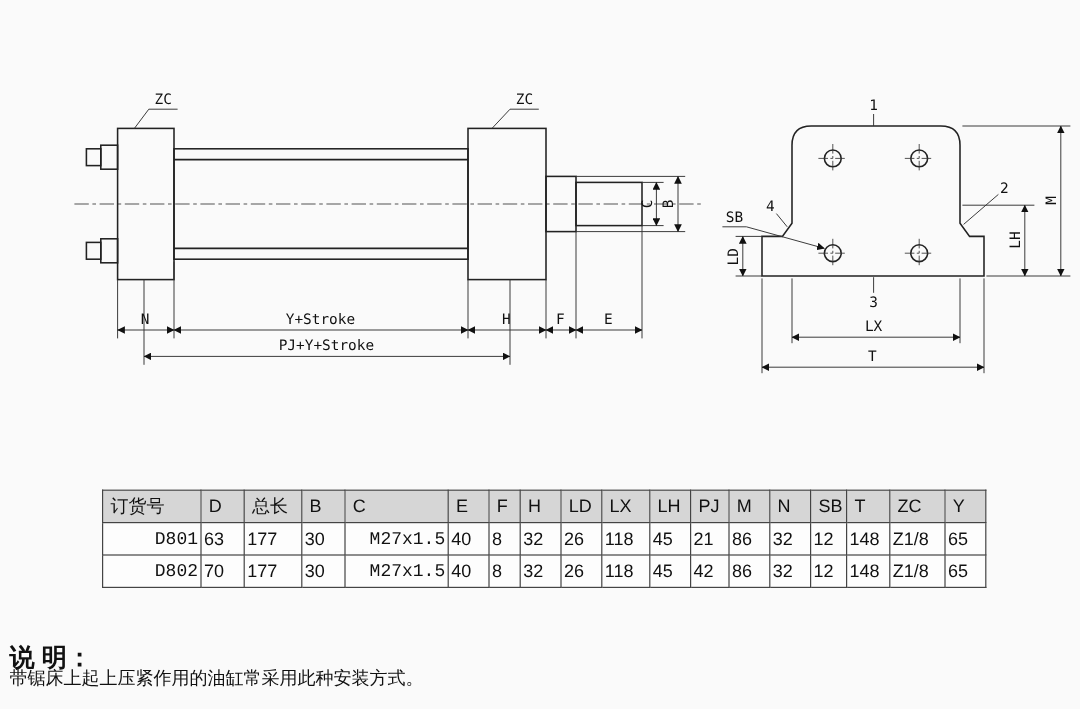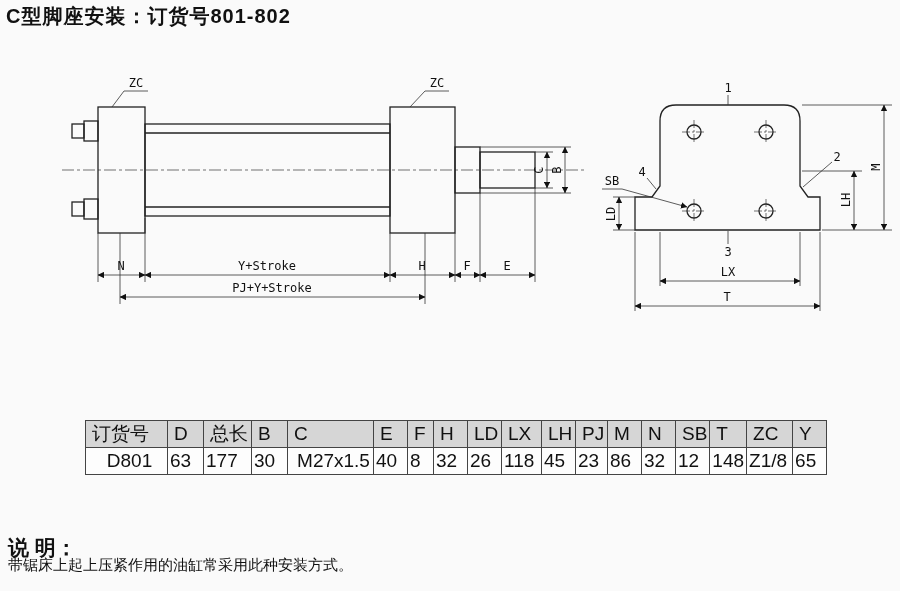--- a/index.html
+++ b/index.html
@@ -5,35 +5,34 @@
   html,body{margin:0;padding:0;}
   body{background:#ffffff;}
   #page{position:relative;width:900px;height:591px;background:#fafafa;overflow:hidden;
         font-family:"Liberation Sans",sans-serif;color:#111;}
   #page-title{position:absolute;left:6px;top:3px;font-size:20px;font-weight:bold;letter-spacing:1px;}
   svg{position:absolute;left:0;top:50px;}
   svg text{font-family:"DejaVu Sans Mono",monospace;font-size:12px;fill:#111;stroke:none;}
   .part{stroke:#222;stroke-width:1.3;fill:none;}
   .dim{stroke:#333;stroke-width:0.8;fill:none;}
   .thin{stroke:#333;stroke-width:0.7;fill:none;}
-  #spec-table{position:absolute;left:85px;top:420px;border-collapse:collapse;table-layout:fixed;
-              font-size:19px;background:#fdfdfd;}
+  #spec-table{position:absolute;left:85px;top:408px;border-collapse:collapse;table-layout:fixed;
+              font-size:15px;background:#fdfdfd;}
   #spec-table th,#spec-table td{border:1px solid #444;height:26px;text-align:left;
               font-weight:normal;white-space:nowrap;overflow:hidden;padding:0 2px;}
   #spec-table th{background:#d6d6d6;text-align:left;padding-left:6px;}
-  #spec-table td.col0,#spec-table td.col4{text-align:center;padding-left:8px;}
+  #spec-table td.col0,#spec-table td.col4{text-align:right;padding-left:8px;font-family:Liberation Mono, monospace;}
   #note-title{position:absolute;left:8px;top:534px;font-size:21px;font-weight:bold;}
   #note-body{position:absolute;left:8px;top:556px;font-size:15px;}
 </style>
 </head>
 <body>
 
 <div id="page">
 
-  <div id="page-title">C型脚座安装：订货号801-802</div>
 
   <svg width="900" height="330" viewBox="0 50 900 330">
     <defs>
       <marker id="arrow" viewBox="0 0 10 10" refX="9.5" refY="5" markerWidth="8" markerHeight="8" orient="auto-start-reverse">
         <path d="M0,0 L10,5 L0,10 z" fill="#111"></path>
       </marker>
       <pattern id="hatch" width="5" height="5" patternTransform="rotate(65)" patternUnits="userSpaceOnUse">
         <line x1="0" y1="0" x2="0" y2="5" stroke="#444" stroke-width="1"></line>
       </pattern>
     </defs>
@@ -215,21 +214,41 @@
           <td class="col1">63</td>
           <td class="col2">177</td>
           <td class="col3">30</td>
           <td class="col4">M27x1.5</td>
           <td class="col5">40</td>
           <td class="col6">8</td>
           <td class="col7">32</td>
           <td class="col8">26</td>
           <td class="col9">118</td>
           <td class="col10">45</td>
-          <td class="col11">23</td>
+          <td class="col11">21</td>
+          <td class="col12">86</td>
+          <td class="col13">32</td>
+          <td class="col14">12</td>
+          <td class="col15">148</td>
+          <td class="col16">Z1/8</td>
+          <td class="col17">65</td>
+        </tr>
+        <tr>
+          <td class="col0">D802</td>
+          <td class="col1">70</td>
+          <td class="col2">177</td>
+          <td class="col3">30</td>
+          <td class="col4">M27x1.5</td>
+          <td class="col5">40</td>
+          <td class="col6">8</td>
+          <td class="col7">32</td>
+          <td class="col8">26</td>
+          <td class="col9">118</td>
+          <td class="col10">45</td>
+          <td class="col11">42</td>
           <td class="col12">86</td>
           <td class="col13">32</td>
           <td class="col14">12</td>
           <td class="col15">148</td>
           <td class="col16">Z1/8</td>
           <td class="col17">65</td>
         </tr>
       </tbody>
   </table>
 

